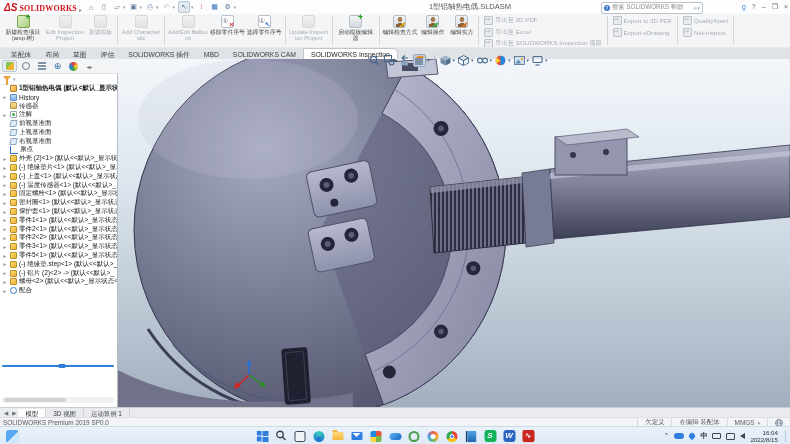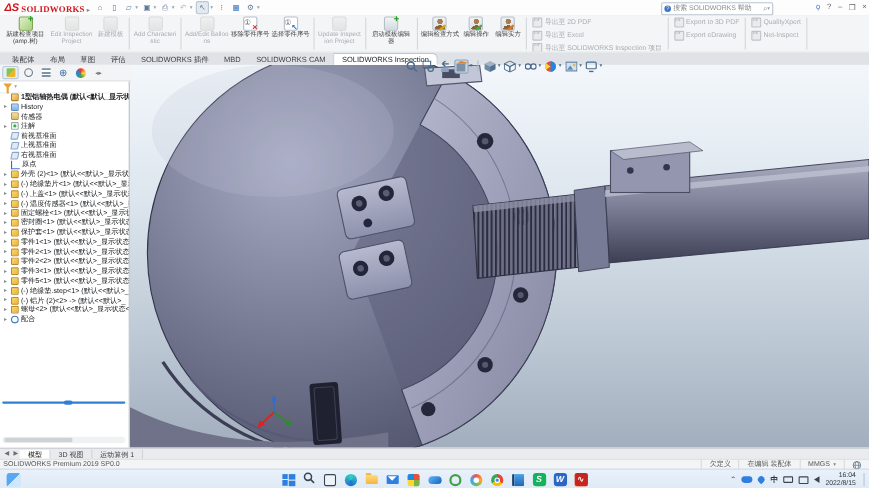--- a/index.html
+++ b/index.html
@@ -187,20 +187,21 @@
       <span class="qcaret">▾</span>
     <span class="qi" style="color:#b6bcc2;">↶</span>
       <span class="qcaret">▾</span>
     <span class="qi sel">↖</span>
       <span class="qcaret">▾</span>
     <span class="qi" style="color:#c0392b;">⁝</span>
     <span class="qi" style="color:#3a76c4;">▦</span>
     <span class="qi">⚙</span>
       <span class="qcaret">▾</span>
   </div>
+  <div id="window-title" class="abs">1型铝轴热电偶.SLDASM</div>
   <div id="search-box" class="abs">
     <span class="sic">?</span>
     <span>搜索 SOLIDWORKS 帮助</span>
     <span class="mag">⌕</span>
       <span class="qcaret">▾</span>
   </div>
   <div id="win-controls" class="abs">
     <span style="color:#3a76c4;">ϙ</span>
     <span>?</span>
     <span>–</span>

